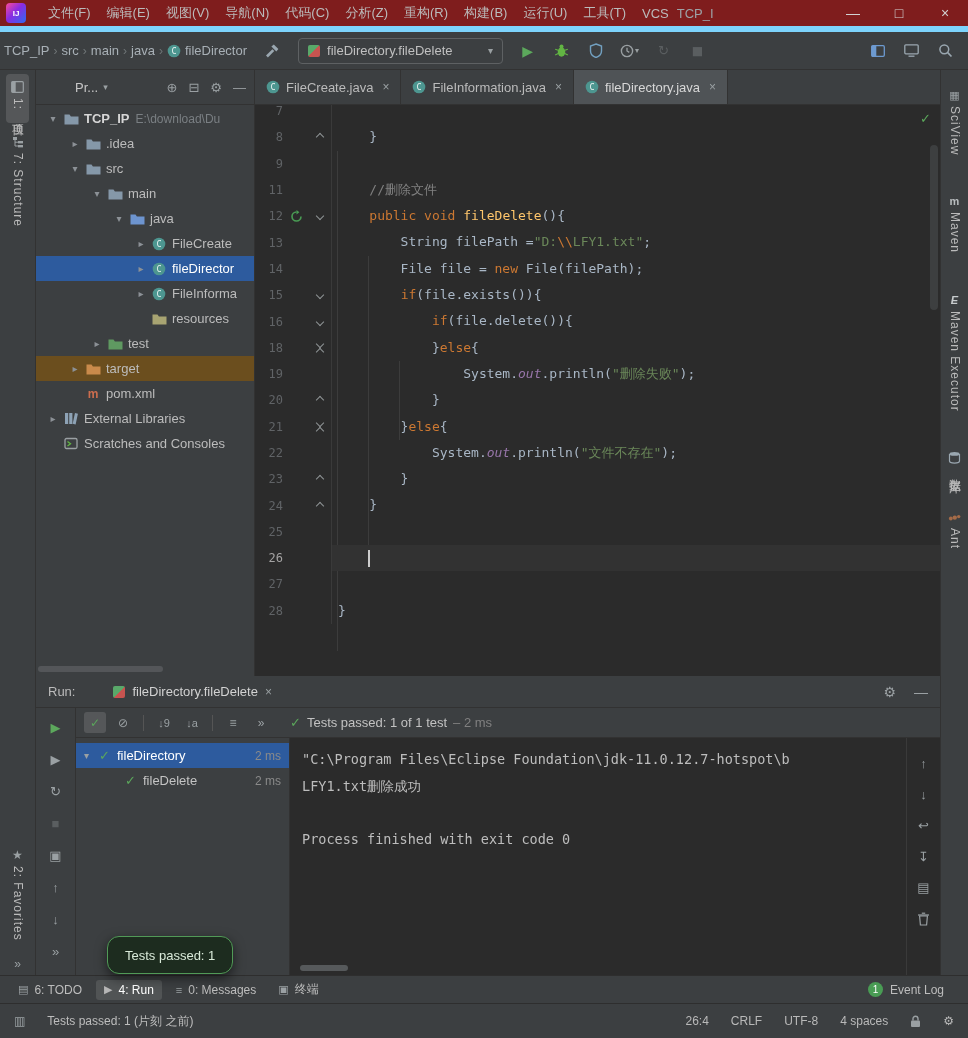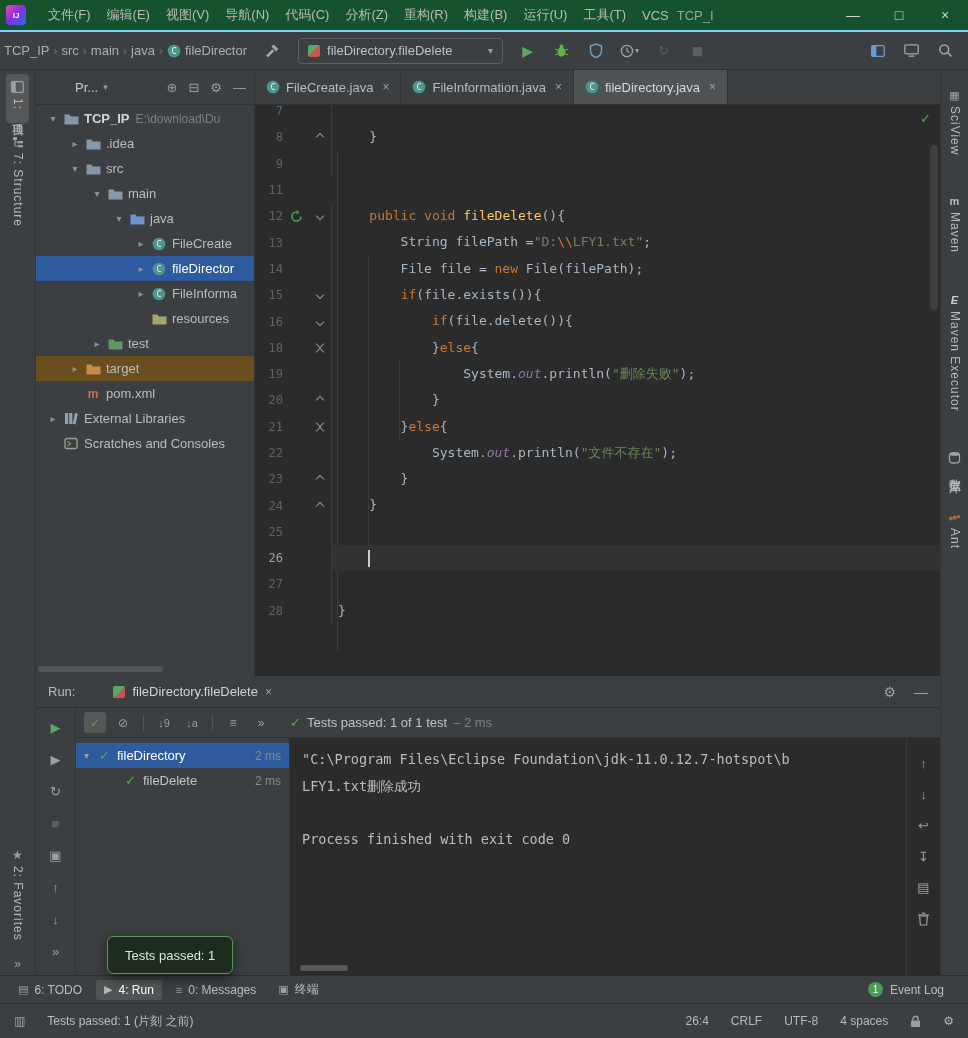--- a/index.html
+++ b/index.html
@@ -1,21 +1,21 @@
 <!DOCTYPE html>
 <html><head>
 <meta charset="utf-8">
 <style>
   html,body{margin:0;padding:0;background:#1e1e1e;}
   *{box-sizing:border-box;}
   #app{position:relative;width:968px;height:1038px;background:#3c3f41;overflow:hidden;
        font-family:"Liberation Sans","DejaVu Sans",sans-serif;font-size:13px;color:#bbbbbb;cursor:default;}
   svg{display:block}
   
-  #titlebar{position:absolute;left:0;top:0;width:968px;height:32px;background:#14532d;border-bottom:2px solid #7dd3fc;display:flex;align-items:center;}
+  #titlebar{position:absolute;left:0;top:0;width:968px;height:32px;background:#7f1d1d;border-bottom:6px solid #7dd3fc;display:flex;align-items:center;}
   .logo{width:20px;height:20px;border-radius:4px;margin:0 14px 0 6px;background:linear-gradient(135deg,#fc4b9b 0%,#8a2be2 45%,#2b6df2 100%);display:flex;align-items:center;justify-content:center;color:#fff;font-size:8px;font-weight:bold;flex:none;}
   #menubar{display:flex;align-items:center;}
   .menu-item{padding:5px 8px;border-radius:3px;color:#bbbbbb;white-space:nowrap;}
   .tb-title{margin-left:0;color:#9da2a6;white-space:nowrap;}
   .win-controls{margin-left:auto;display:flex;align-items:center;height:100%;}
   .win-btn{width:46px;height:100%;display:flex;align-items:center;justify-content:center;color:#d2d2d2;font-size:14px;}
   
   #navbar{position:absolute;left:0;top:32px;width:968px;height:38px;border-bottom:1px solid #323232;display:flex;align-items:center;padding:0 10px 0 4px;background:#3c3f41;}
   .crumb{color:#a8b0b6;white-space:nowrap;}
   .crumb-sep{color:#6f7577;margin:0 4px;font-size:12px;}
@@ -99,21 +99,21 @@
   .ttrow .tarr{width:15px;color:#9aa0a3;font-size:10px;flex:none;}
   .ttrow .tchk{color:#5BA75B;width:17px;font-weight:bold;flex:none;}
   .ttrow .tname{color:#c4c4c4;margin-left:1px;}
   .ttrow.selected .tname{color:#ffffff;}
   .ttrow .ttime{margin-left:auto;color:#8a8a8a;font-size:12px;}
   #console{position:absolute;left:254px;top:62px;right:34px;bottom:0;background:#2b2b2b;overflow:hidden;padding-top:8px;}
   .con-line{height:26.5px;line-height:26.5px;white-space:pre;font-family:"DejaVu Sans Mono",monospace;font-size:13.5px;color:#bdbdbd;padding-left:12px;}
   .con-hthumb{position:absolute;left:10px;bottom:4px;width:48px;height:6px;background:#56595b;border-radius:3px;}
   #console-rail{position:absolute;right:0;top:62px;width:34px;bottom:0;background:#2b2b2b;border-left:1px solid #3a3a3a;display:flex;flex-direction:column;align-items:center;padding-top:16px;gap:12px;}
   .rail-ic{color:#9aa0a3;font-size:13px;height:19px;display:flex;align-items:center;justify-content:center;}
-  #run-tooltip{position:absolute;left:107px;top:936px;height:38px;padding:0 17px;background:#1d2c1f;border:1px solid #519a57;border-radius:6px;display:flex;align-items:center;color:#d9ead9;z-index:40;box-shadow:0 4px 12px rgba(0,0,0,.55);}
+  #run-tooltip{position:absolute;left:107px;top:936px;height:38px;padding:0 17px;background:#1d2c1f;border:1px solid #519a57;border-radius:12px;display:flex;align-items:center;color:#d9ead9;z-index:40;box-shadow:0 4px 12px rgba(0,0,0,.55);}
   
   #toolwindow-bar{position:absolute;left:0;top:975px;width:968px;height:28px;background:#3c3f41;border-top:1px solid #2e2e2e;display:flex;align-items:center;padding:0 10px;gap:6px;}
   .twb-btn{display:flex;align-items:center;gap:6px;padding:3px 8px;border-radius:3px;color:#bdbdbd;font-size:12px;}
   .twb-btn.active{background:rgba(255,255,255,.11);color:#ffffff;}
   .twb-ic{color:#9aa0a3;font-size:11px;}
   .event-log{margin-left:auto;display:flex;align-items:center;gap:7px;font-size:12px;color:#bdbdbd;margin-right:14px;}
   .badge{width:15px;height:15px;border-radius:50%;background:#499C54;color:#fff;font-size:10px;display:flex;align-items:center;justify-content:center;}
   #status-bar{position:absolute;left:0;top:1003px;width:968px;height:35px;background:#3c3f41;border-top:1px solid #2e2e2e;display:flex;align-items:center;padding:0 14px;gap:22px;font-size:12px;color:#b9b9b9;}
   .sb-left-ic{color:#9aa0a3;font-size:12px;}
   .sb-msg{margin-right:auto;color:#bdbdbd;}
@@ -496,20 +496,21 @@
           <div class="cl">
             <span class="lnum">9</span>
             <span class="runc"></span>
             <span class="foldc"></span>
             <pre></pre>
           </div>
           <div class="cl">
             <span class="lnum">11</span>
             <span class="runc"></span>
             <span class="foldc"></span>
+            <pre><span class="tk-pln">    </span><span class="tk-cmt">//删除文件</span></pre>
           </div>
           <div class="cl">
             <span class="lnum">12</span>
             <span class="runc">
               <svg width="13" height="13" viewBox="0 0 13 13">
                 <path d="M11 6.5A4.5 4.5 0 1 1 6.5 2" fill="none" stroke="#499C54" stroke-width="1.6"></path>
                 <path d="M6.5 0L6.5 4.4L9.4 2.2Z" fill="#499C54"></path>
               </svg>
             </span>
             <span class="foldc">

